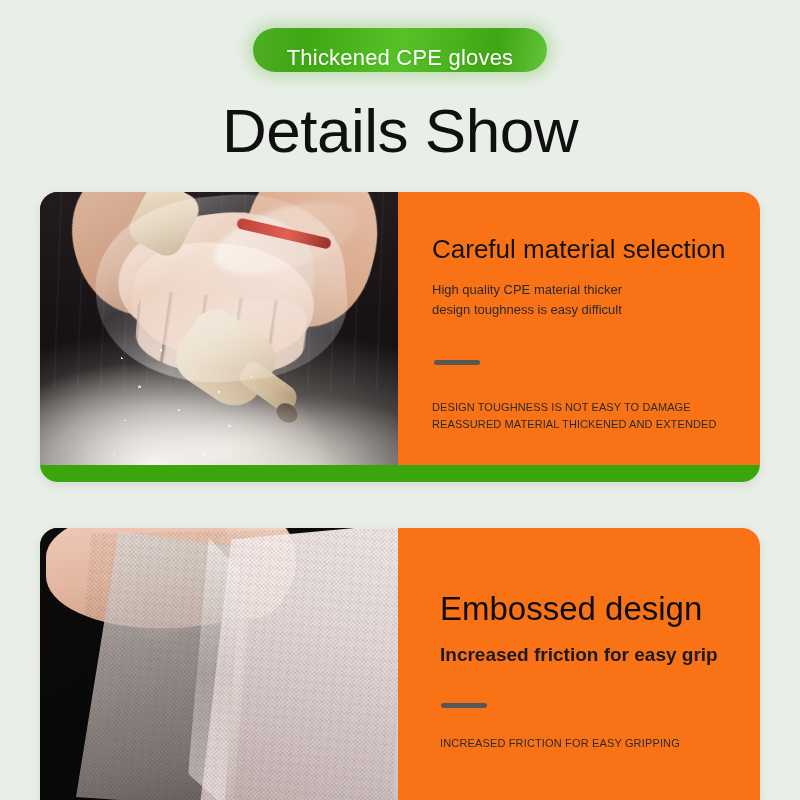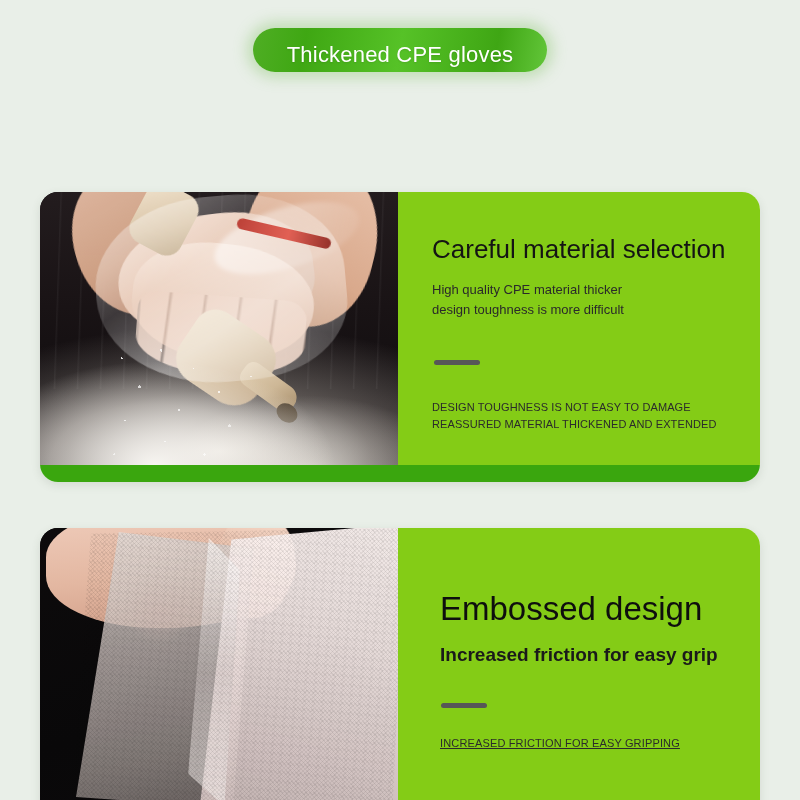--- a/index.html
+++ b/index.html
@@ -28,23 +28,23 @@
     position: absolute;
     top: 28px;
     left: 0;
     width: 800px;
     display: flex;
     justify-content: center;
   }
   .badge {
     position: relative;
     height: 44px;
-    padding: 4px 34px;
+    padding: 17px 34px;
     display: flex;
-    align-items: flex-end;
+    align-items: flex-start;
     justify-content: center;
     border-radius: 22px;
     background: linear-gradient(100deg,
         #4fae24 0%,
         #3fa713 18%,
         #56c227 50%,
         #3fa614 82%,
         #63c63a 100%);
     box-shadow: 0 0 14px 6px rgba(120, 190, 90, 0.35);
   }
@@ -347,21 +347,21 @@
     left: 84px; top: 48px;
     width: 70px; height: 70px;
     background: radial-gradient(circle, rgba(212,140,126,0.55) 0%, rgba(212,140,126,0.0) 70%);
     border-radius: 50%;
     filter: blur(2px);
   }
 
   
   .info {
     flex: 1 1 auto;
-    background: #84cc16;
+    background: #f97316;
     padding: 16px 34px;
     position: relative;
   }
   .info-1 .info-heading {
     position: absolute;
     left: 34px;
     top: 42px;
     font-size: 26px;
     font-weight: 400;
     color: #141414;
@@ -417,21 +417,20 @@
     top: 175px;
   }
   .info-2 .info-caps {
     position: absolute;
     left: 42px;
     top: 209px;
     font-size: 11px;
     color: #2b2b2b;
     letter-spacing: 0.15px;
     white-space: nowrap;
-    text-decoration: underline;
   }
 
   .divider {
     width: 46px;
     height: 5px;
     border-radius: 3px;
     background: #575757;
   }
 
   .line { display: block; }
@@ -440,20 +439,21 @@
 <body>
 
 <div class="page">
 
   <div class="badge-wrap">
     <div class="badge">
       <span class="badge-text">Thickened CPE gloves</span>
     </div>
   </div>
 
+  <div class="page-title">Details Show</div>
 
   <div class="card card-1">
     <div class="card-body">
 
       <div class="photo">
         <div class="p1-bg"></div>
         <div class="p1-stripes"></div>
         <div class="p1-arm-l"></div>
         <div class="p1-arm-r"></div>
         <div class="p1-hand-back"></div>
@@ -469,21 +469,21 @@
         <div class="p1-red"></div>
         <div class="p1-flour"></div>
         <div class="p1-dust"></div>
       </div>
 
       <div class="info info-1">
         <div class="info-heading">Careful material selection</div>
 
         <div class="info-para">
           <span class="line">High quality CPE material thicker</span>
-          <span class="line">design toughness is more difficult</span>
+          <span class="line">design toughness is easy difficult</span>
         </div>
 
         <div class="divider"></div>
 
         <div class="info-caps">
           <span class="line">DESIGN TOUGHNESS IS NOT EASY TO DAMAGE</span>
           <span class="line">REASSURED MATERIAL THICKENED AND EXTENDED</span>
         </div>
       </div>
 

